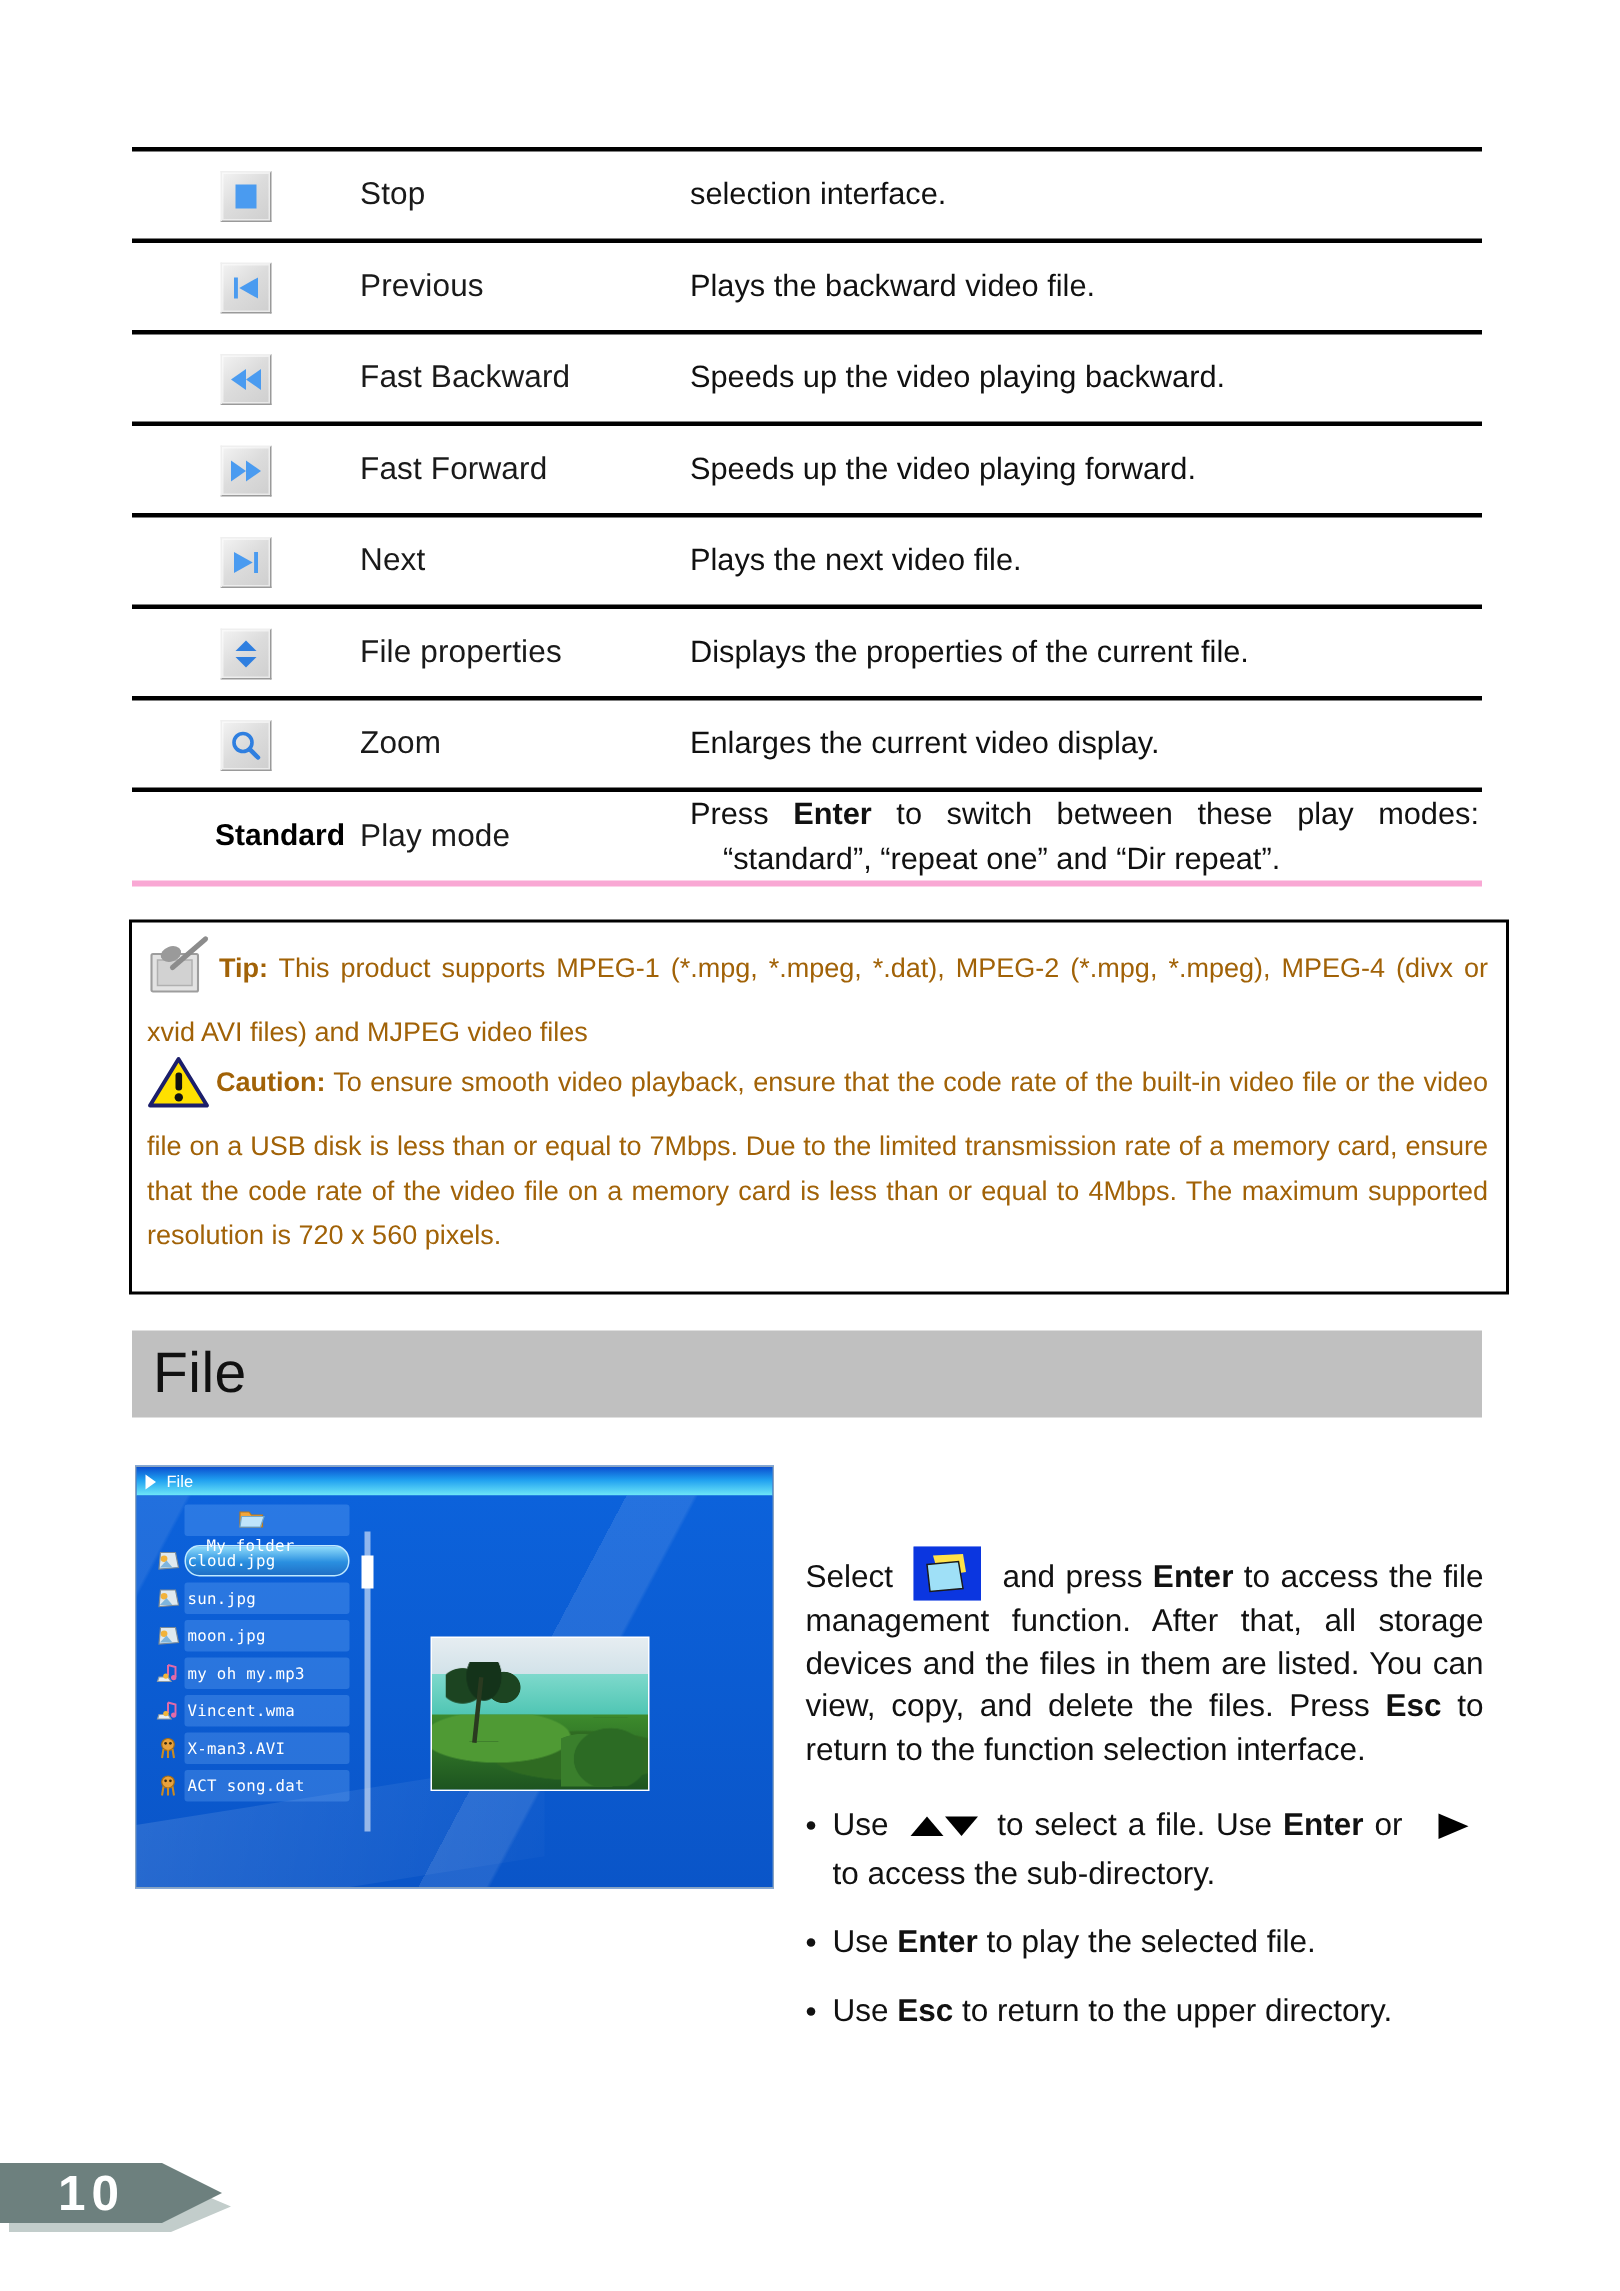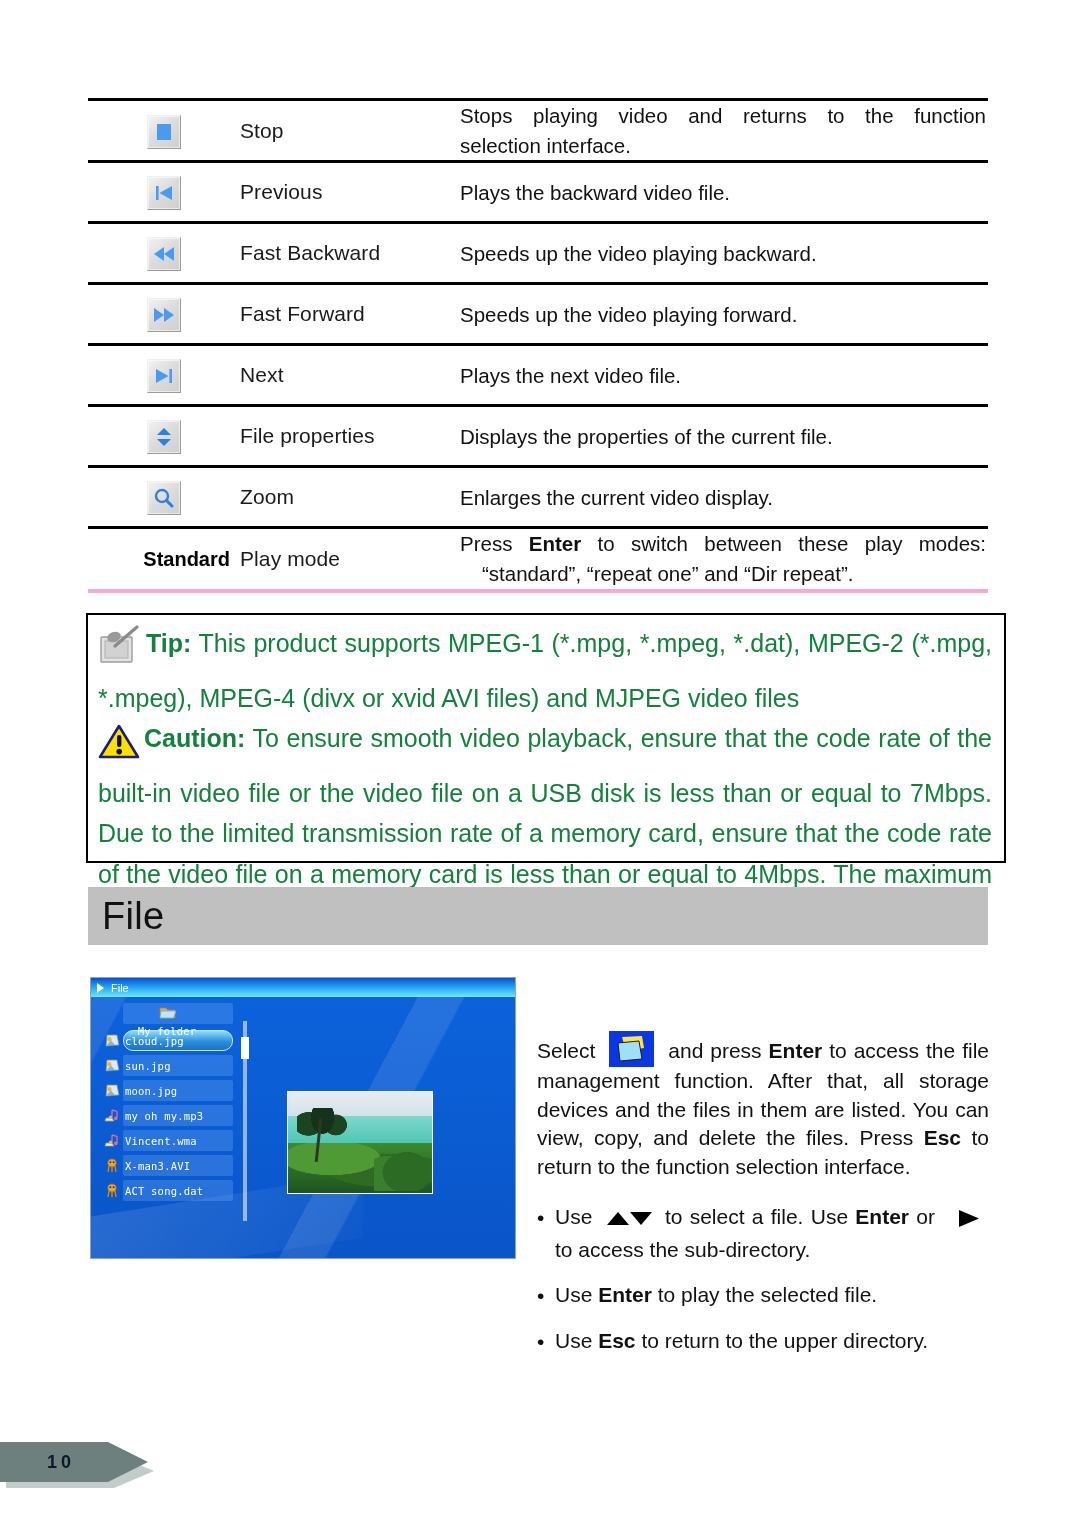--- a/index.html
+++ b/index.html
@@ -80,23 +80,23 @@
   
   .notebox {
     position:absolute;
     left:86px; top:613px;
     width:920px; height:250px;
     border:2px solid #000;
     background:#fff;
     padding:6px 12px 6px 10px;
   }
   .note-para {
-    font-size:25px;
+    font-size:18px;
     line-height:1.62;
-    color:#15803d;
+    color:#a16207;
     text-align:justify;
     text-align-last:left;
   }
   .note-para b { font-weight:bold; }
   .tip-icon, .caution-icon {
     display:inline-block;
     vertical-align:-14px;
     margin-right:2px;
   }
   .tip-block { margin-top:2px; }
@@ -283,43 +283,42 @@
   }
   .pn-main {
     position:absolute; left:0; top:0;
     width:148px; height:40px;
     background:#6d807e;
     clip-path:polygon(0 0, 108px 0, 148px 20px, 108px 40px, 0 40px);
     display:flex; align-items:center; justify-content:center;
     padding-right:26px;
   }
   .pn-main span {
-    color:#0f172a;
-    font-size:18px;
+    color:#ffffff;
+    font-size:33px;
     font-weight:bold;
     letter-spacing:4px;
     font-family:"Liberation Sans", sans-serif;
   }
 </style>
 </head>
 <body>
 
 <div class="fn-table">
 
   <div class="fn-row">
     <div class="col-icon">
       <span class="icobtn">
         <svg width="20" height="20" viewBox="0 0 20 20">
             <rect x="3" y="2" width="14" height="16" fill="#4a9bf0"></rect>
           </svg>
       </span>
     </div>
     <div class="col-label">Stop</div>
     <div class="col-desc">
-      <div class="just">Stops playing video and returns to the function</div>
       <div class="just-last">selection interface.</div>
     </div>
   </div>
 
   <div class="fn-row">
     <div class="col-icon">
       <span class="icobtn">
         <svg width="22" height="20" viewBox="0 0 22 20">
           <rect x="3" y="3" width="2.6" height="14" fill="#4a9bf0"></rect>
           <path d="M19 3 L19 17 L6.5 10 Z" fill="#4a9bf0"></path>

